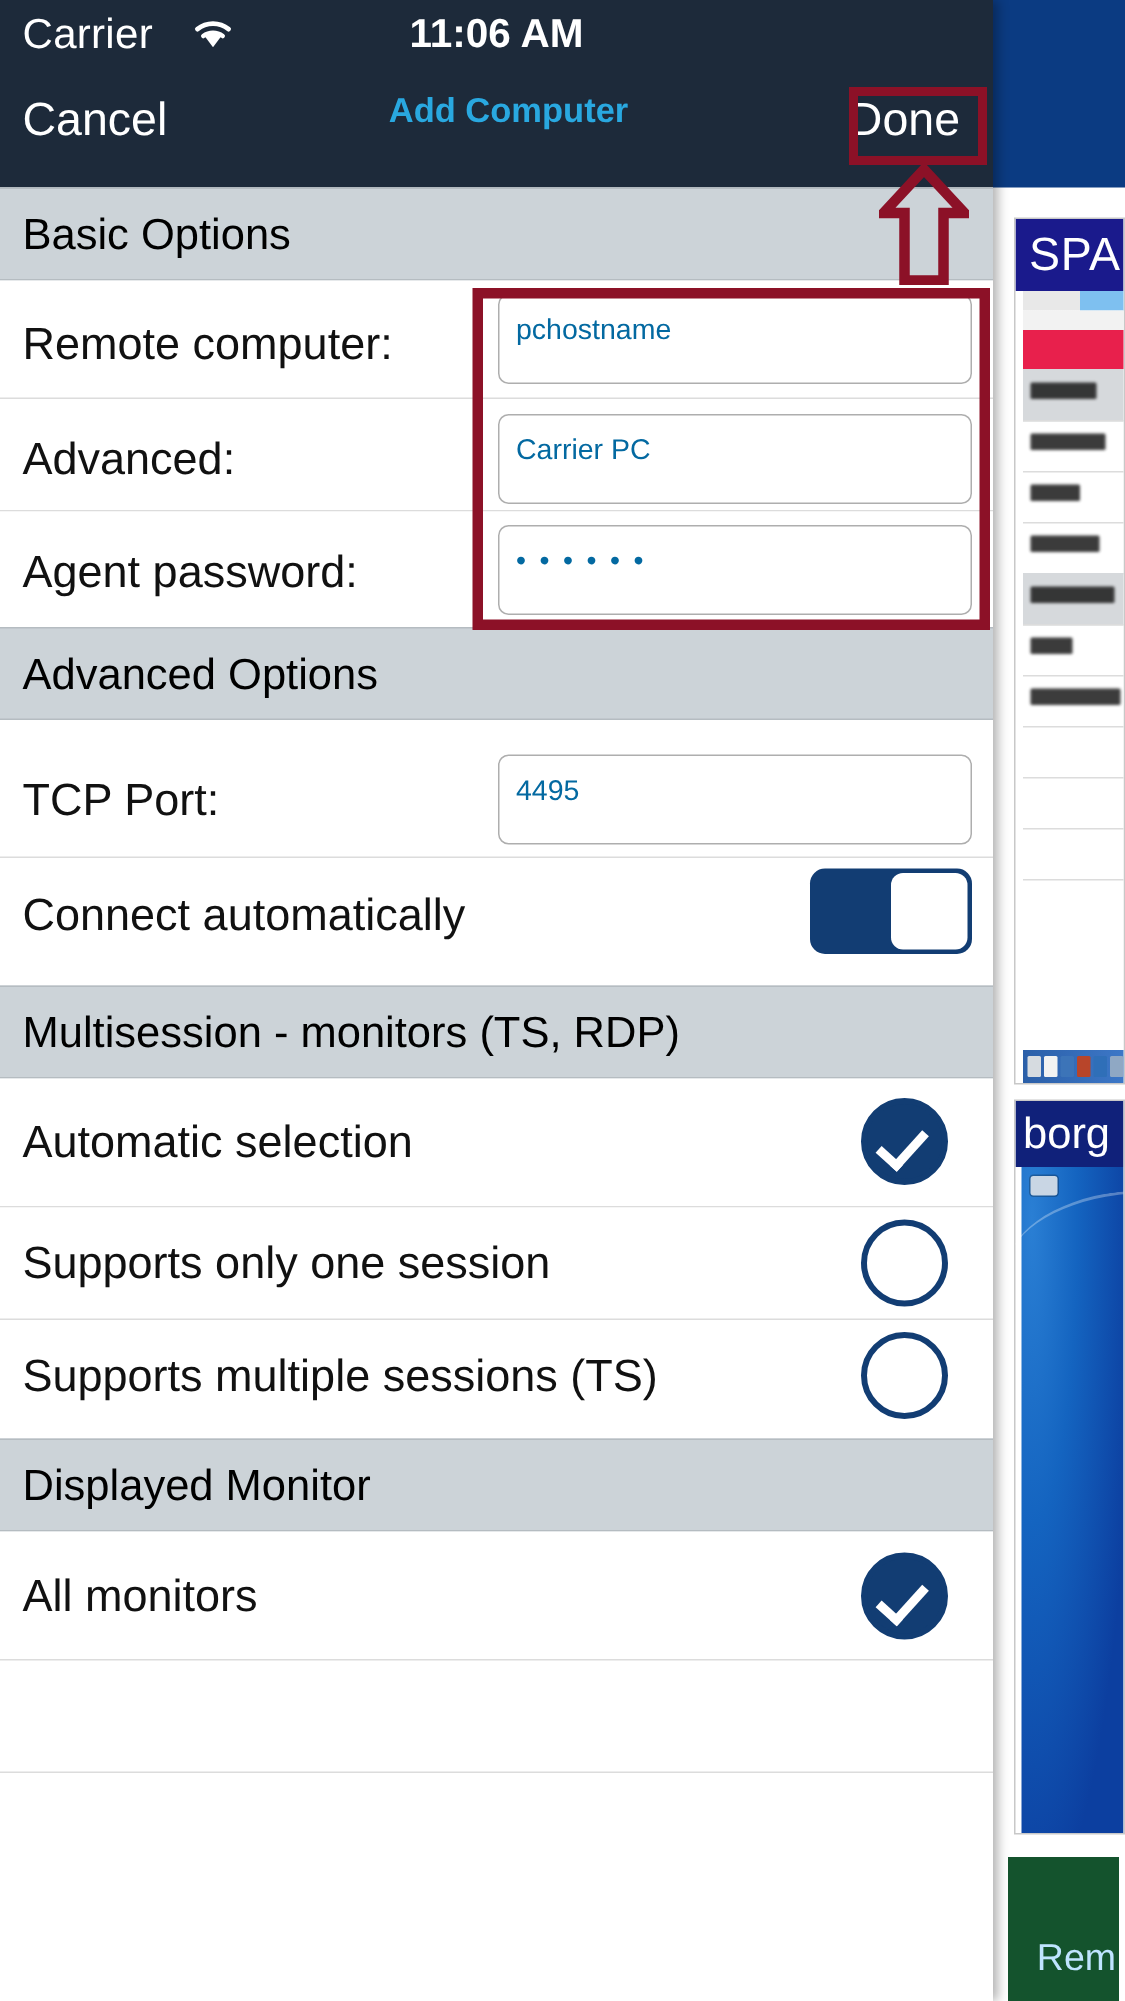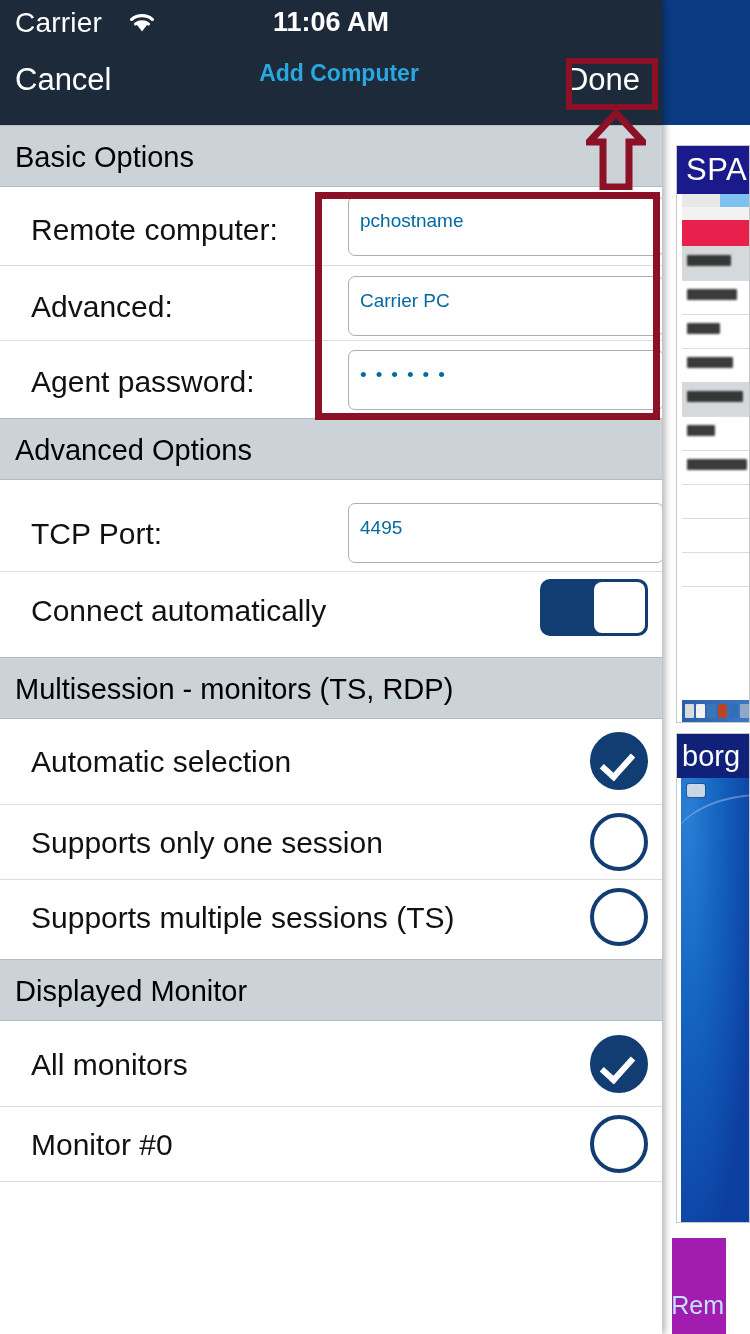--- a/index.html
+++ b/index.html
@@ -33,42 +33,42 @@
     border:1px solid #c8c8c8;box-sizing:border-box;overflow:hidden;}
   #bg-card2-title{position:absolute;left:0;top:0;width:100%;height:44px;background:#10217a;color:#fff;
     font-size:29px;line-height:44px;padding-left:5px;box-sizing:border-box;}
   #bg-card2-body{position:absolute;left:4px;top:44px;right:0;bottom:0;
     background:radial-gradient(ellipse at 10% 8%, #2a7fd4 0%, #1464c0 35%, #0c3fa0 80%);}
   #bg-card2-body:after{content:"";position:absolute;left:-10px;top:18px;width:130px;height:70px;
     border-top:2px solid rgba(255,255,255,.30);border-radius:60% 40% 0 0;transform:rotate(-7deg);}
   #bg-card2-ico{position:absolute;left:6px;top:6px;width:18px;height:13px;background:#c9d6e4;border-radius:2px;
     box-shadow:0 0 0 1px rgba(0,0,0,.25);}
 
-  #bg-bottombar{position:absolute;left:672px;top:1238px;width:54px;height:96px;background:#a21caf;}
+  #bg-bottombar{position:absolute;left:672px;top:1238px;width:74px;height:96px;background:#14532d;}
   #bg-bottombar-label{position:absolute;right:0;bottom:14px;color:#bfe4ff;font-size:25px;
     padding-right:2px;white-space:nowrap;}
 
   
   #modal{position:absolute;left:0;top:0;width:662px;height:1334px;background:#ffffff;
     box-shadow:3px 0 7px rgba(0,0,0,.30);overflow:hidden;}
   #statusbar{position:absolute;left:0;top:0;width:662px;height:42px;background:#1d2a3a;color:#fff;}
   #sb-carrier{position:absolute;left:15px;top:7px;font-size:28px;letter-spacing:.2px;}
   #sb-wifi{position:absolute;left:126px;top:11px;width:32px;height:22px;}
   #sb-time{position:absolute;left:0;right:0;top:7px;text-align:center;font-size:27px;font-weight:bold;}
 
   #navbar{position:absolute;left:0;top:42px;width:662px;height:83px;background:#1d2a3a;}
   #nav-cancel{position:absolute;left:15px;top:20px;font-size:31px;color:#ffffff;}
   #nav-title{position:absolute;left:16px;right:0;top:18px;text-align:center;font-size:23px;font-weight:bold;color:#29a8e0;}
   #nav-done{position:absolute;right:22px;top:20px;font-size:31px;color:#ffffff;}
 
   .section-head{position:absolute;left:0;width:662px;height:62px;background:#ccd3d8;
     border-top:1px solid #b5bcc1;border-bottom:1px solid #b5bcc1;box-sizing:border-box;}
   .section-head span{position:absolute;left:15px;top:15px;font-size:29px;font-weight:normal;color:#000;}
 
-  .row{position:absolute;left:16px;width:718px;background:#fff;}
+  .row{position:absolute;left:0;width:718px;background:#fff;}
   .row-label{position:absolute;left:15px;font-size:30px;color:#111;}
   .sep{position:absolute;left:0;width:662px;height:1px;background:#dcdcdc;}
 
   .tf{position:absolute;left:332px;width:316px;height:60px;background:#fff;
     border:1px solid #aeaeae;border-radius:7px;box-sizing:border-box;}
   .tf span{position:absolute;left:11px;top:13px;font-size:19px;color:#0369a1;}
   .dots{position:absolute;left:11px;top:9px;font-size:26px;letter-spacing:9px;color:#000;}
 
   #toggle{position:absolute;left:540px;top:579px;width:108px;height:57px;background:#123d73;
     border-radius:10px;}
@@ -239,24 +239,20 @@
   <div class="section-head" style="top:959px">
     <span>Displayed Monitor</span>
   </div>
 
   <div class="row" style="top:1021px;height:85px">
     <div class="row-label" style="top:27px">All monitors</div>
     <div class="radio on" style="top:14px"></div>
   </div>
   <div class="sep" style="top:1106px"></div>
 
-  <div class="row" style="top:1107px;height:74px">
-    <div class="row-label" style="top:21px">Monitor #0</div>
-    <div class="radio off" style="top:8px"></div>
-  </div>
   <div class="sep" style="top:1181px"></div>
 
 </div>
 
 <div id="ann-done-box"></div>
 <svg id="ann-arrow" viewBox="0 0 60 80">
   <path d="M30 3 L57 32 L43 32 L43 77 L17 77 L17 32 L3 32 Z" fill="none" stroke="#8c1127" stroke-width="7" stroke-linejoin="miter"></path>
 </svg>
 <div id="ann-fields-box"></div>
 

